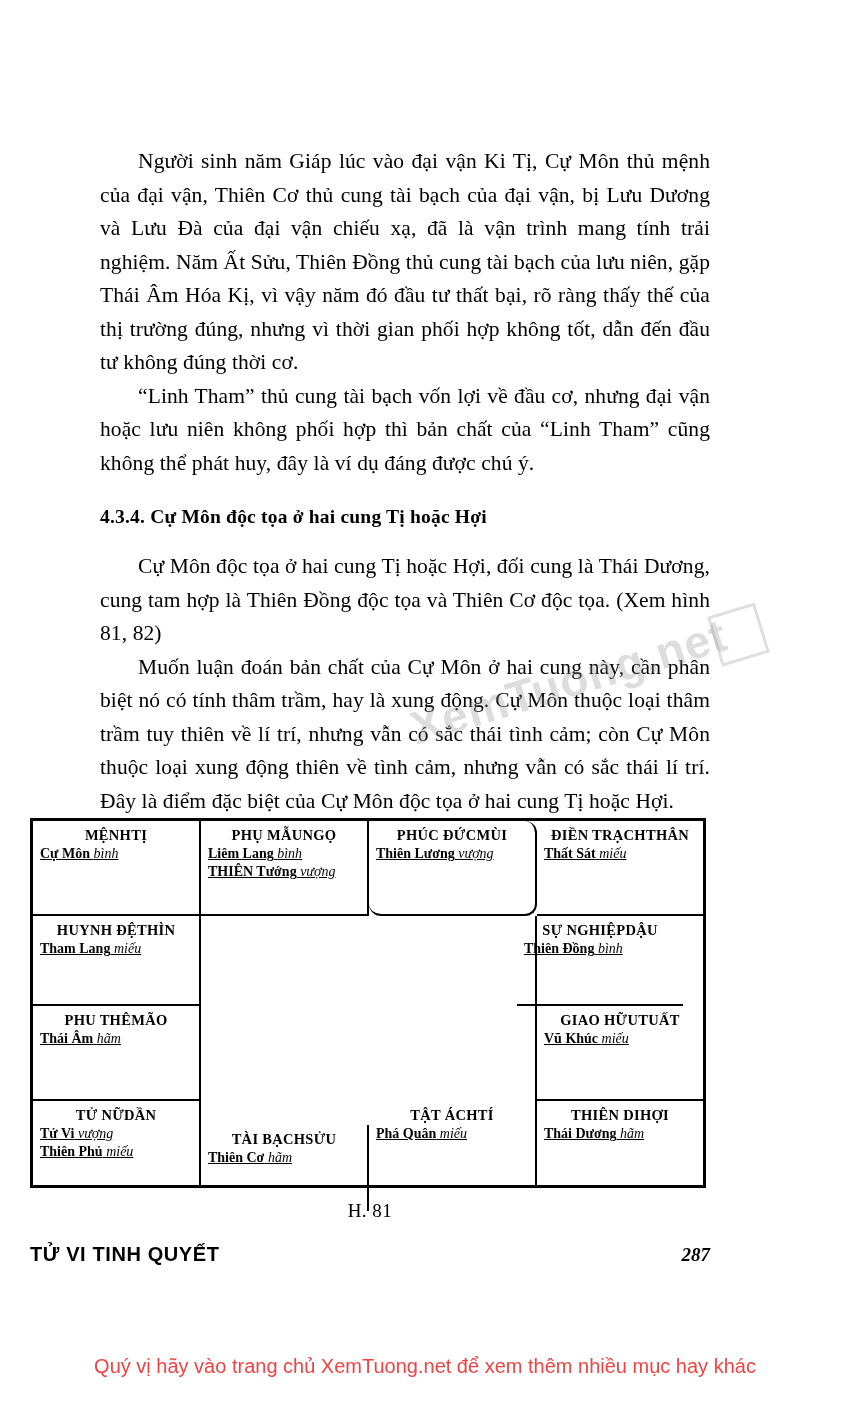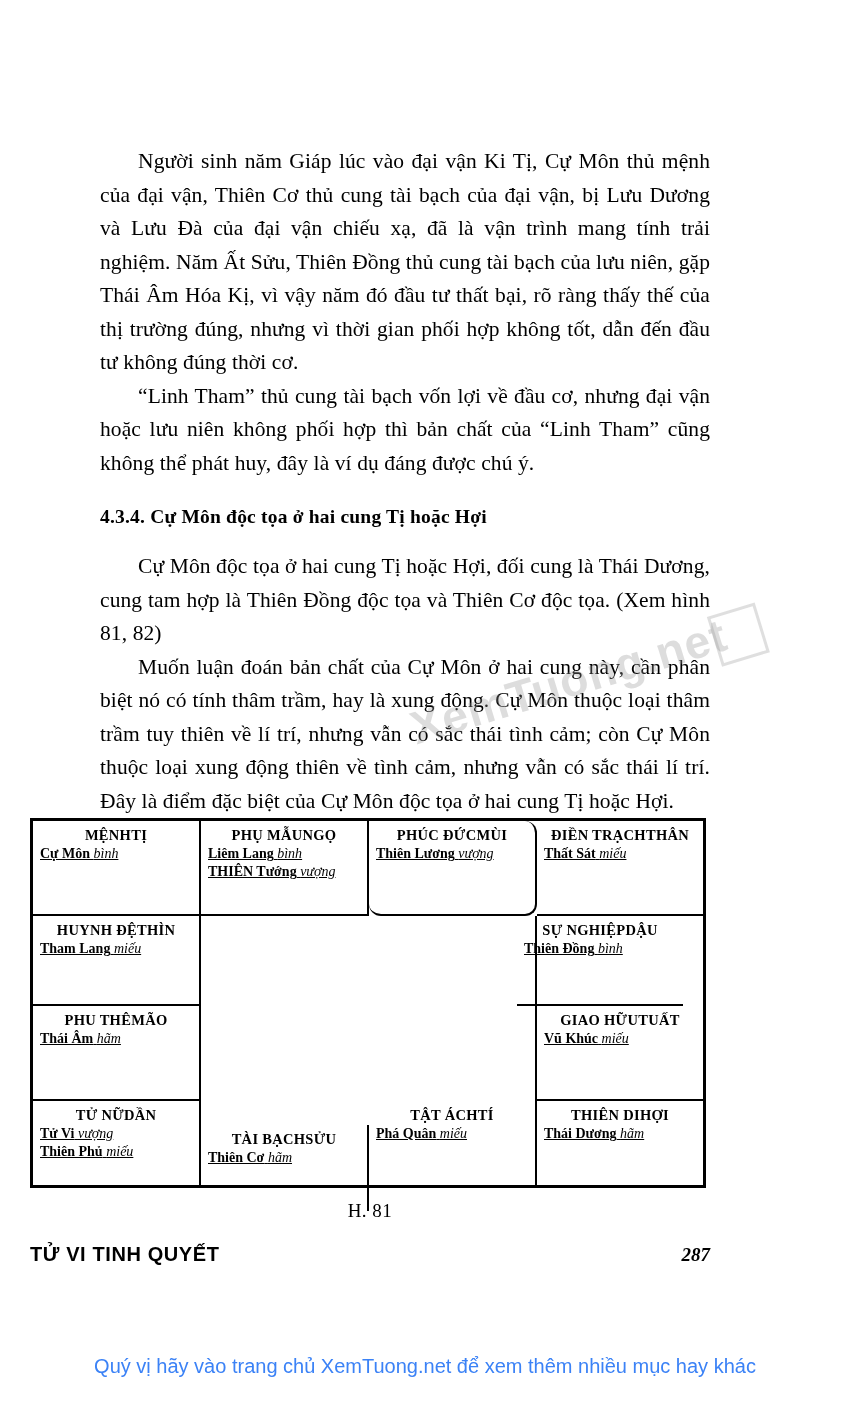--- a/index.html
+++ b/index.html
@@ -143,21 +143,21 @@
     font-size: 19px;
   }
   .bottom-note {
     position: absolute;
     left: 0;
     top: 1355px;
     width: 850px;
     text-align: center;
     font-family: "Liberation Sans", sans-serif;
     font-size: 20px;
-    color: #3b82f6;
+    color: #ef4444;
   }
 </style>
 </head>
 <body>
 
 <div class="page">
 
   <div class="content">
     <p class="body-par">Người sinh năm Giáp lúc vào đại vận Ki Tị, Cự Môn thủ mệnh của đại vận, Thiên Cơ thủ cung tài bạch của đại vận, bị Lưu Dương và Lưu Đà của đại vận chiếu xạ, đã là vận trình mang tính trải nghiệm. Năm Ất Sửu, Thiên Đồng thủ cung tài bạch của lưu niên, gặp Thái Âm Hóa Kị, vì vậy năm đó đầu tư thất bại, rõ ràng thấy thế của thị trường đúng, nhưng vì thời gian phối hợp không tốt, dẫn đến đầu tư không đúng thời cơ.</p>
     <p class="body-par">“Linh Tham” thủ cung tài bạch vốn lợi về đầu cơ, nhưng đại vận hoặc lưu niên không phối hợp thì bản chất của “Linh Tham” cũng không thể phát huy, đây là ví dụ đáng được chú ý.</p>

